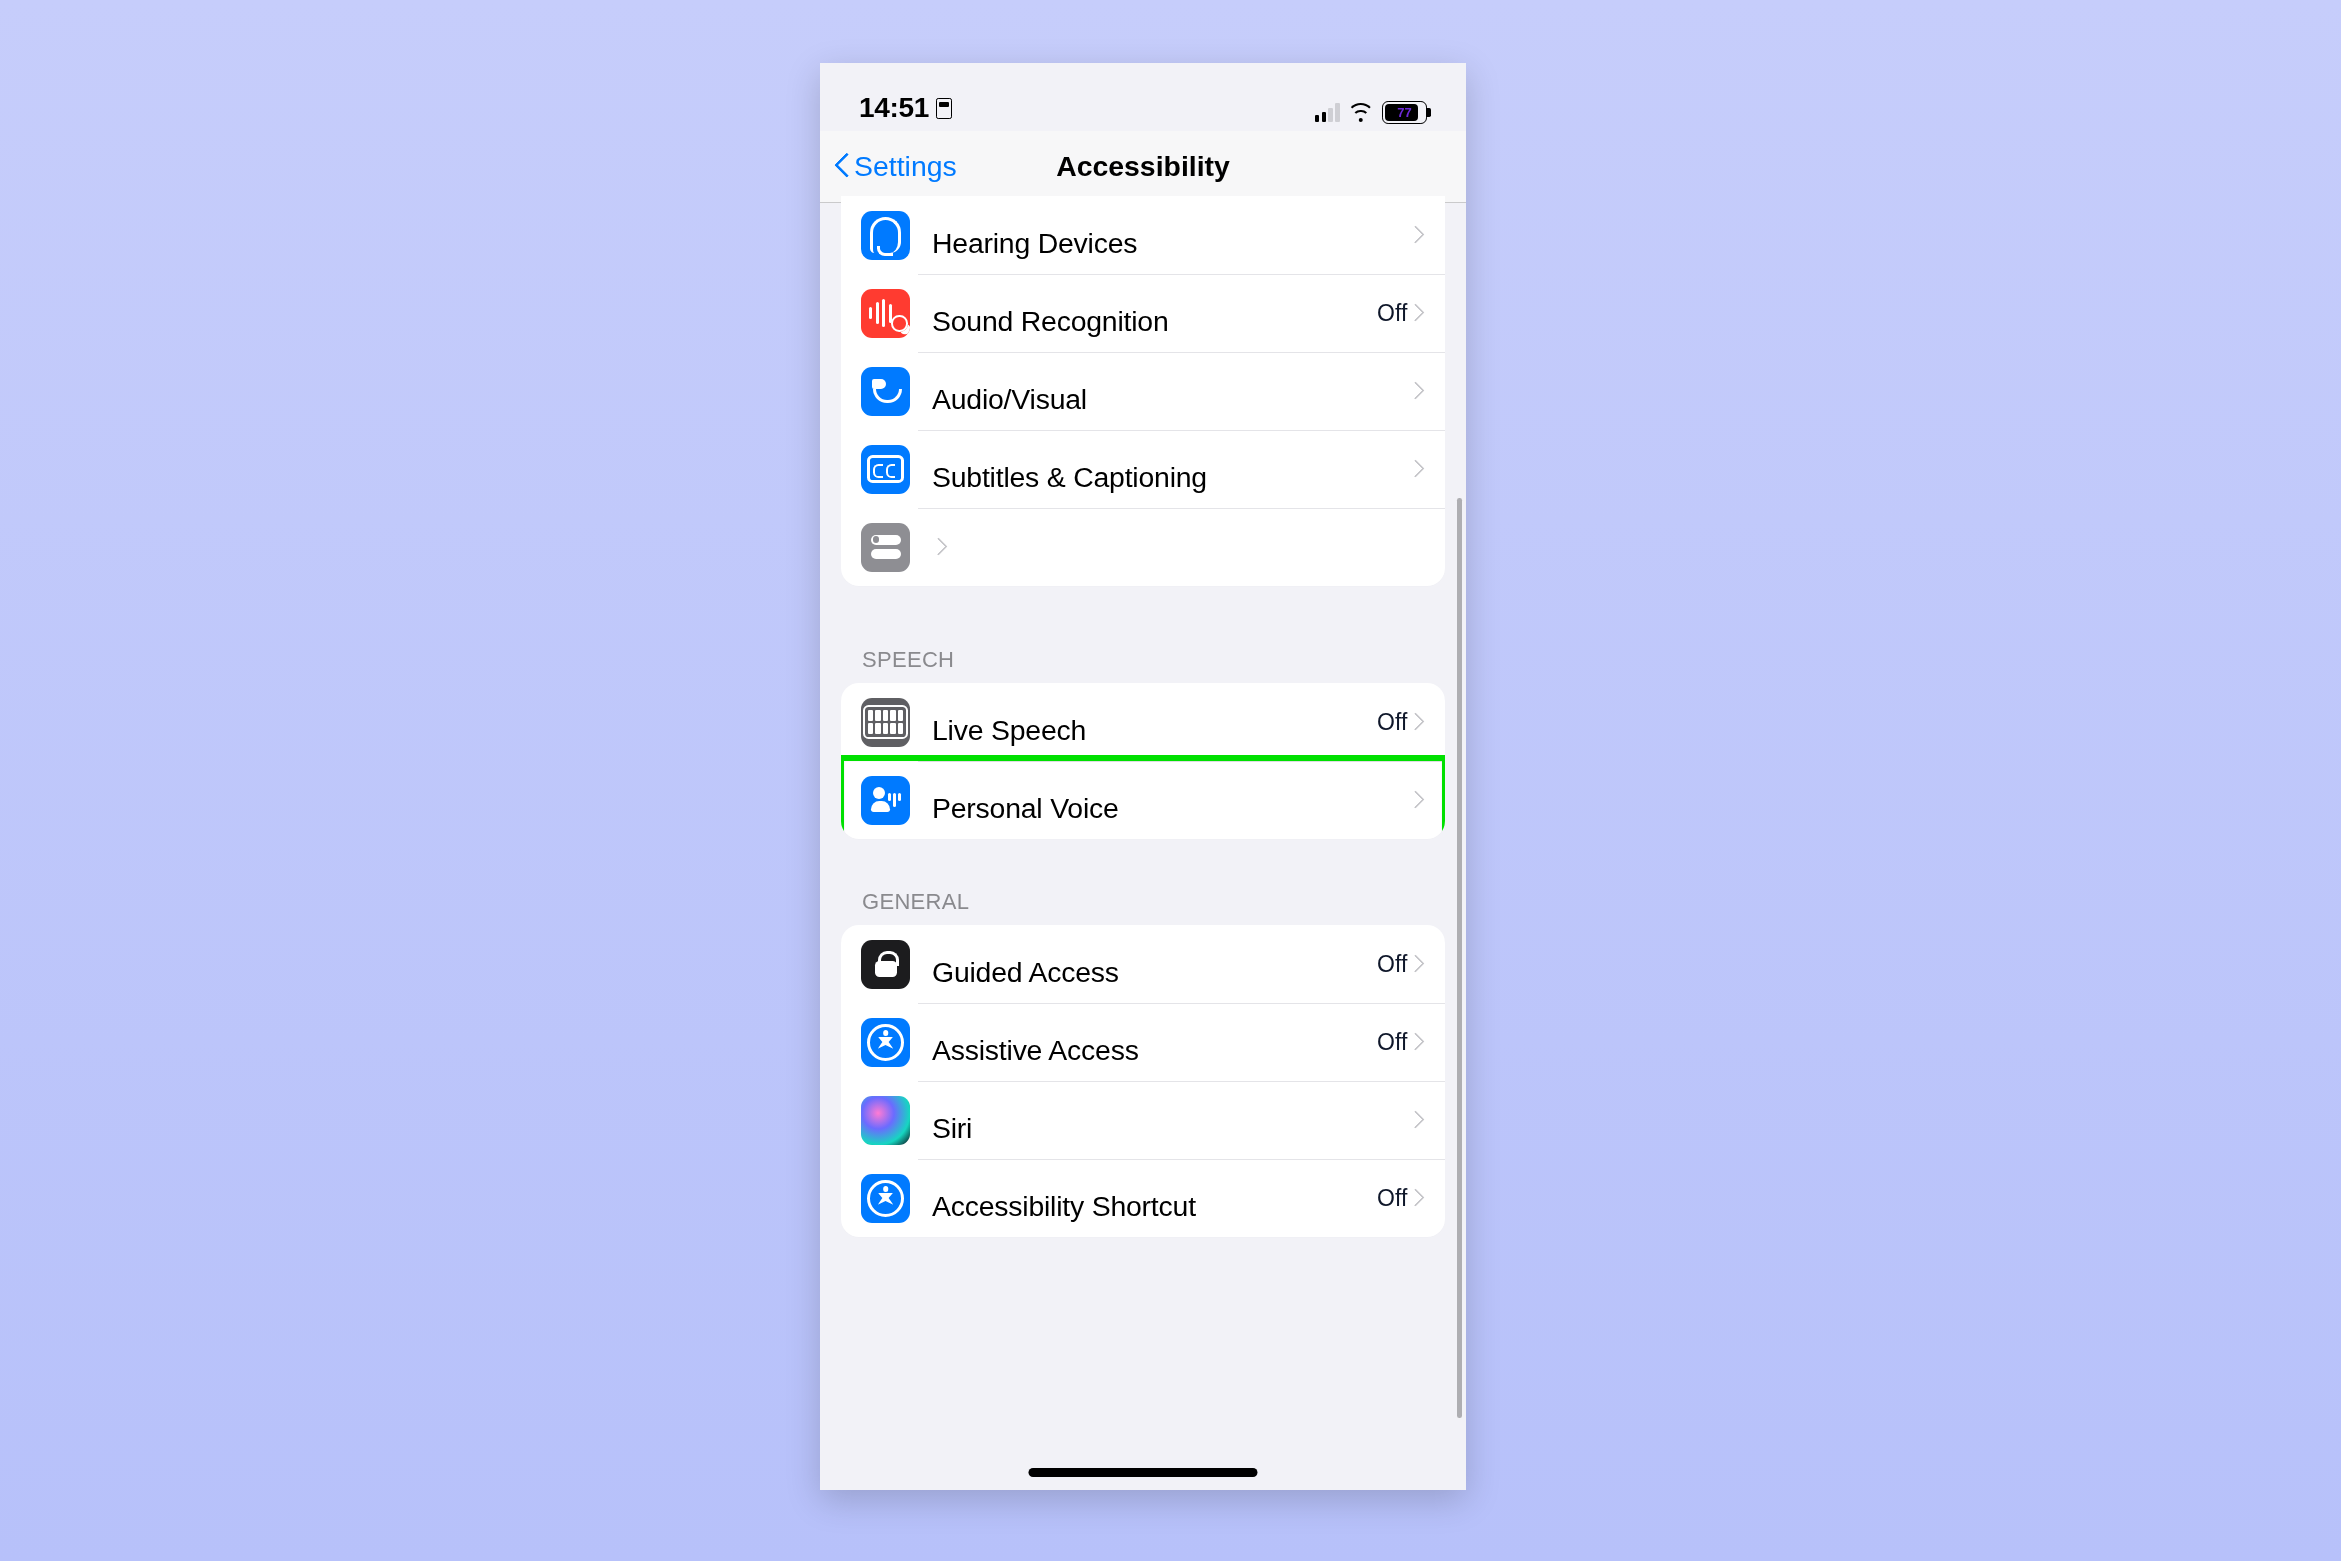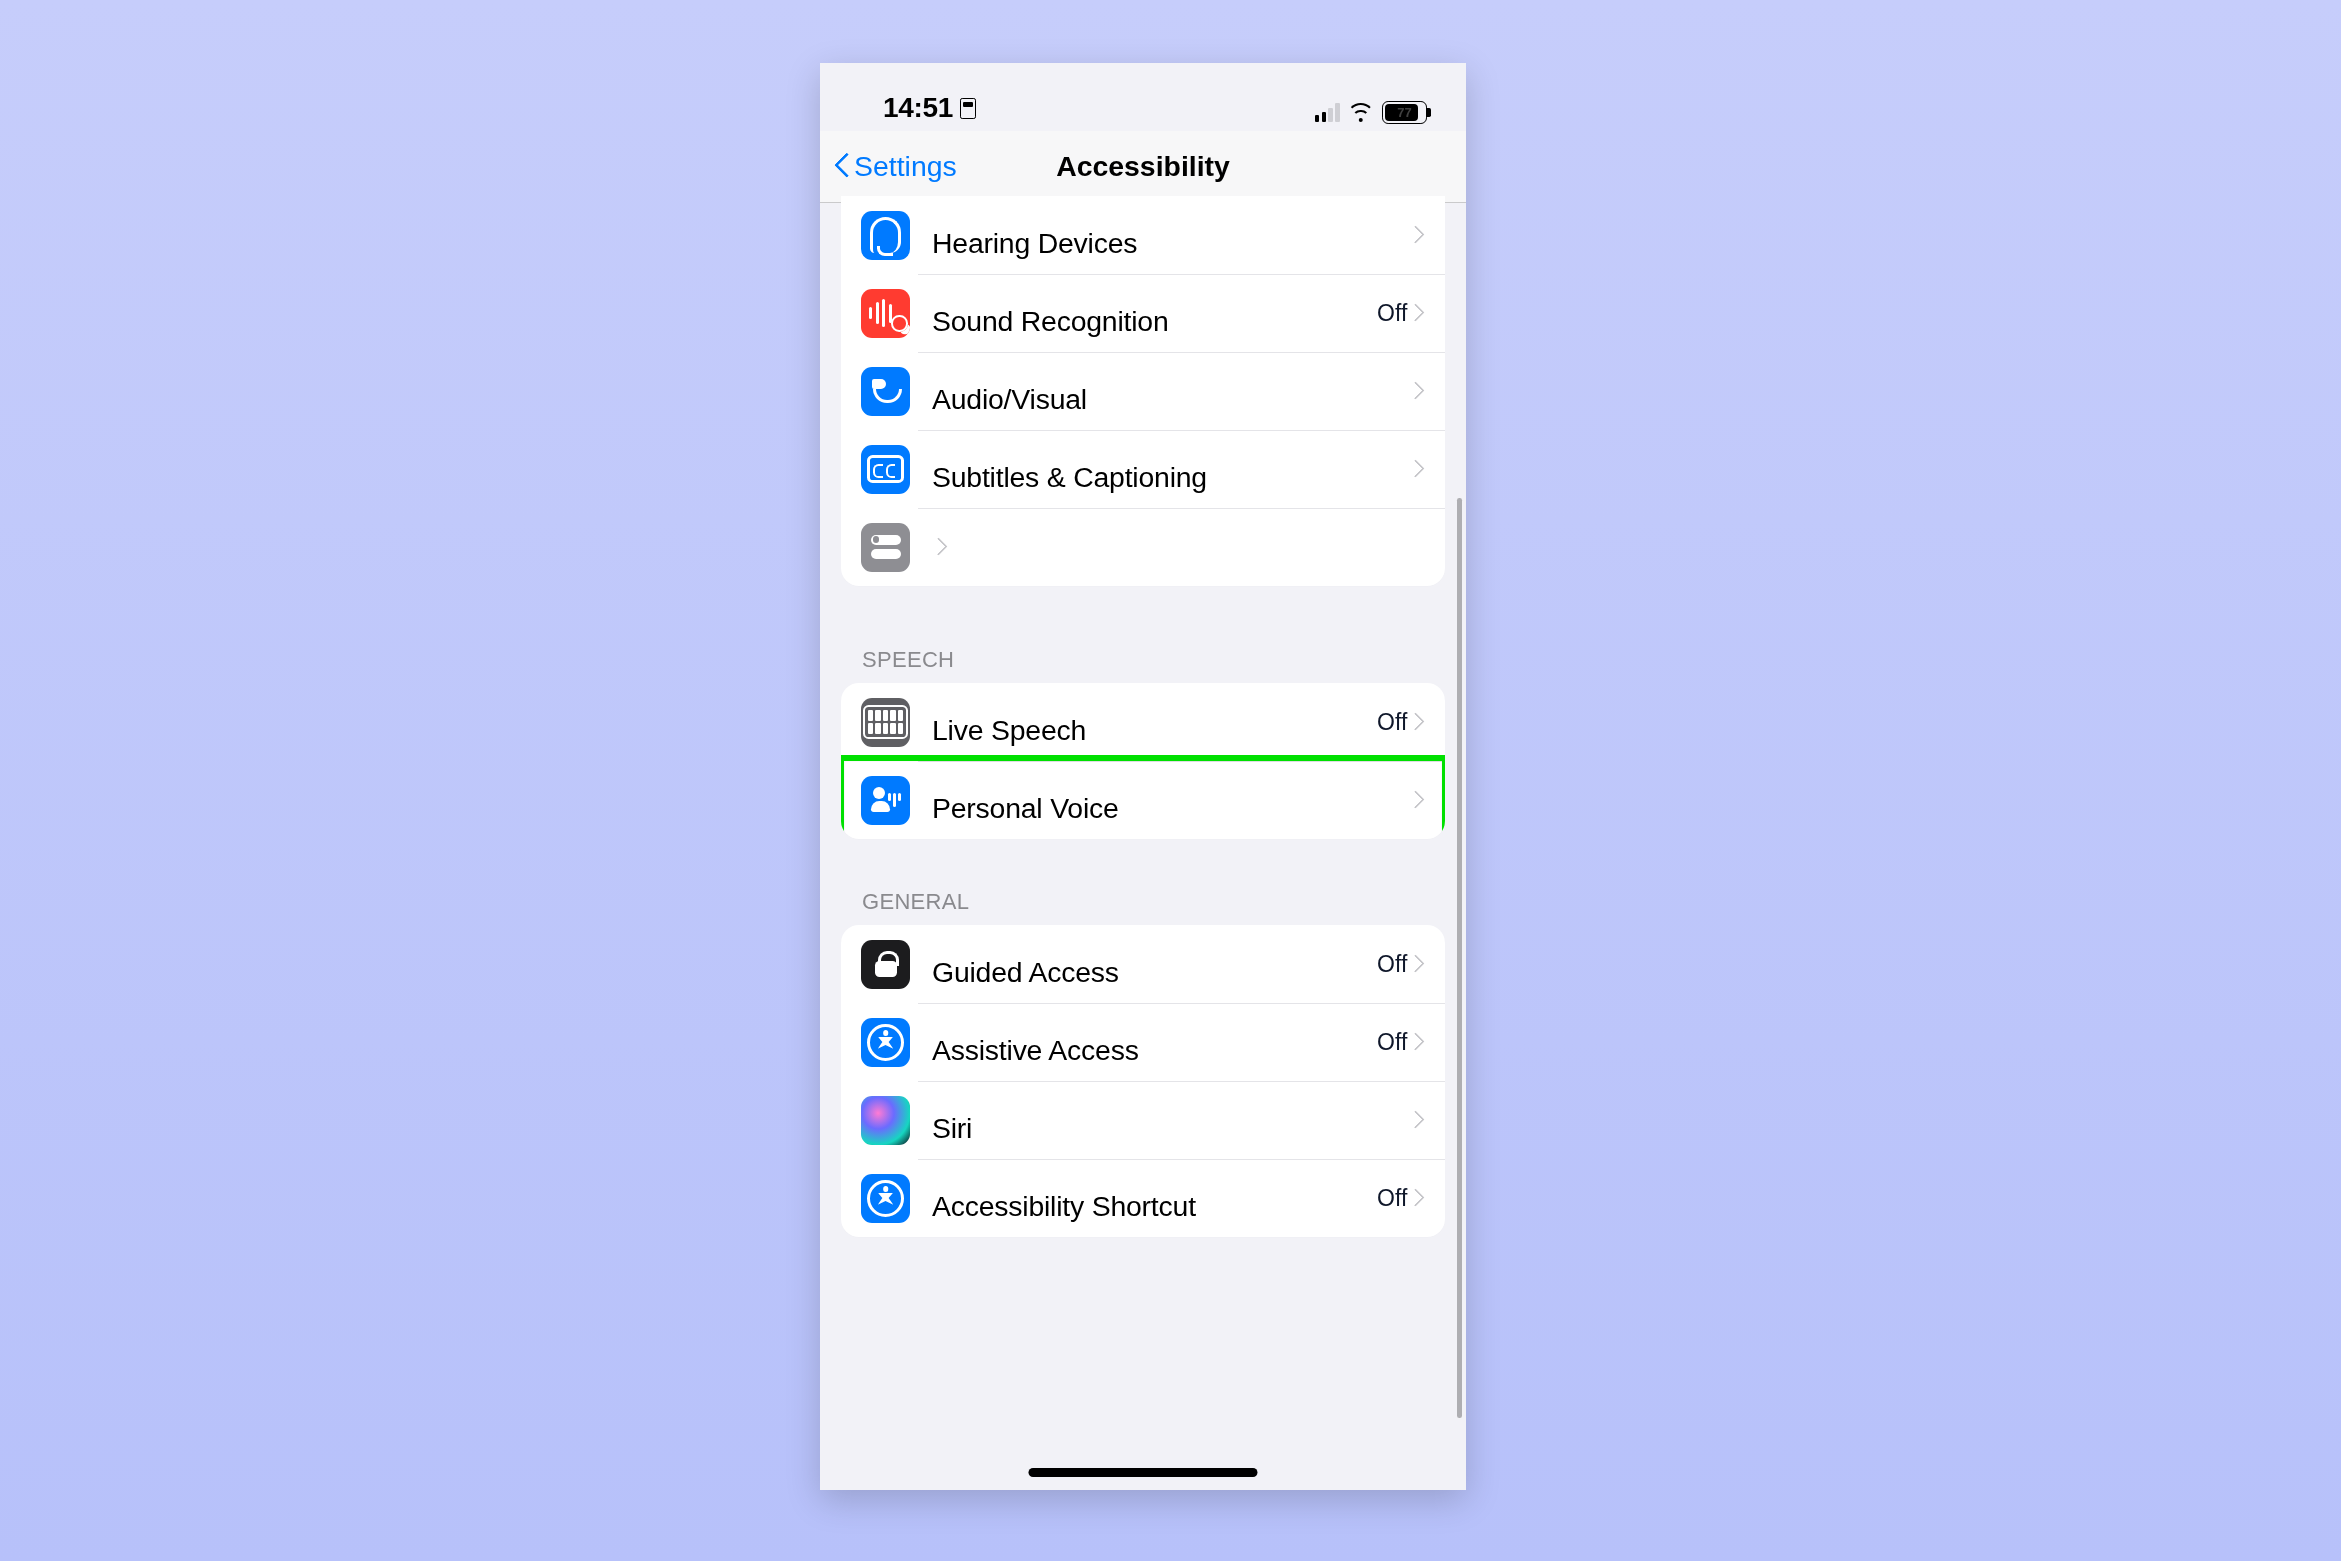--- a/index.html
+++ b/index.html
@@ -15,40 +15,40 @@
     background:#f2f2f7;
     box-shadow:0 10px 33px rgba(0,0,0,.18);
   }
   .content{position:relative;width:100%;height:100%;overflow:hidden;}
   
   .status{
     height:61px;display:flex;align-items:flex-end;justify-content:space-between;
     padding:0 39px 6.7px 39px;
     color:#000;
   }
-  .status-left{font-size:28px;font-weight:600;letter-spacing:-0.3px;display:flex;align-items:center;gap:6.7px;margin-left:24px;}
+  .status-left{font-size:28px;font-weight:600;letter-spacing:-0.3px;display:flex;align-items:center;gap:6.7px;}
   .card-ic{width:14.5px;height:19px;border:1.7px solid #000;border-radius:2.2px;position:relative;display:inline-block;}
   .card-ic::after{content:"";position:absolute;left:2.2px;right:2.2px;top:3.3px;height:5px;background:#000;border-radius:1.1px;}
   .status-right{display:flex;align-items:center;gap:9px;}
   .cell{display:flex;align-items:flex-end;gap:2.2px;height:19px;}
   .cell span{width:4.5px;background:#cfcfd4;border-radius:1.1px;}
   .cell span.on{background:#000;}
   .cell span:nth-child(1){height:6.7px}.cell span:nth-child(2){height:10px}
   .cell span:nth-child(3){height:14.5px}.cell span:nth-child(4){height:19px}
   .wifi{width:24.5px;height:19px;position:relative;}
   .wifi::before,.wifi::after{content:"";position:absolute;left:50%;transform:translateX(-50%);
     border:2.8px solid #000;border-bottom:none;border-left-color:transparent;border-right-color:transparent;
     border-top-left-radius:56px;border-top-right-radius:56px;}
   .wifi::before{width:24.5px;height:12.3px;top:0;}
   .wifi::after{width:13.4px;height:6.7px;top:6.7px;}
   .wifi .dot{position:absolute;bottom:0;left:50%;transform:translateX(-50%);width:4.5px;height:4.5px;background:#000;border-radius:50%;}
   .batt{position:relative;width:43px;height:21px;border:1.7px solid #000;border-radius:6.1px;display:flex;align-items:center;justify-content:center;}
   .batt::after{content:"";position:absolute;right:-4.5px;top:6.1px;width:3.3px;height:9px;background:#000;border-radius:0 1.7px 1.7px 0;}
   .batt .fill{position:absolute;left:1.7px;top:1.7px;bottom:1.7px;width:77%;background:#000;border-radius:3.9px;}
-  .batt .pct{position:relative;color:#404040;font-size:13px;font-weight:700;}
+  .batt .pct{position:relative;color:#6d28d9;font-size:13px;font-weight:700;}
   
   .nav{
     height:71px;position:relative;display:flex;align-items:center;justify-content:center;
     border-bottom:0.6px solid rgba(0,0,0,.18);
     background:#f7f7f8;
   }
   .back{
     position:absolute;left:13.4px;top:0;bottom:0;display:flex;align-items:center;gap:4px;
     color:#007aff;font-size:28.4px;
   }

